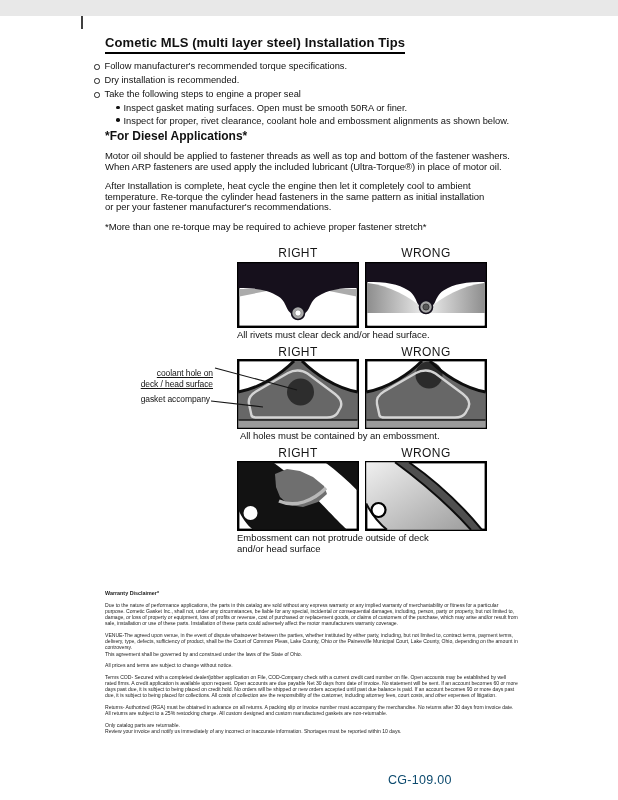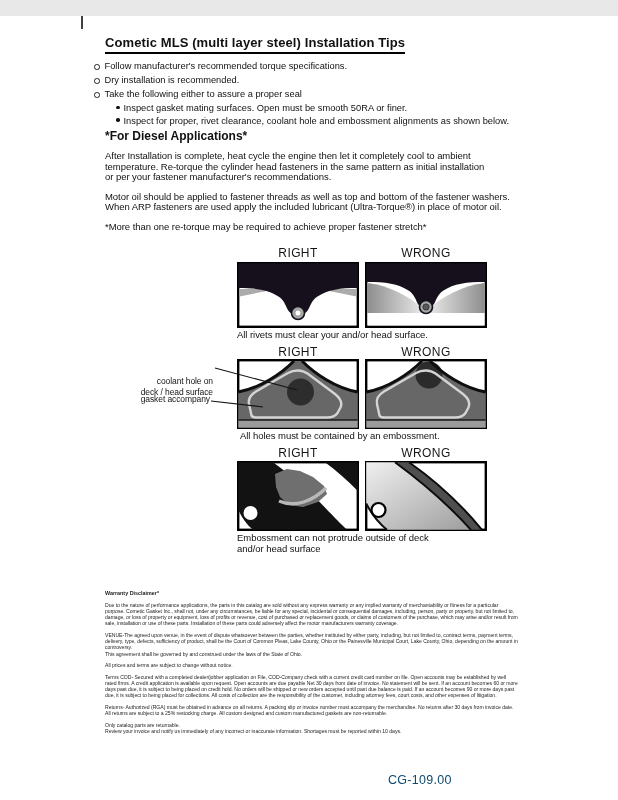--- a/index.html
+++ b/index.html
@@ -46,39 +46,39 @@
     <div class="b-row">
       <span class="b-marker"></span>
       <span>Follow manufacturer's recommended torque specifications.</span>
     </div>
     <div class="b-row">
       <span class="b-marker"></span>
       <span>Dry installation is recommended.</span>
     </div>
     <div class="b-row">
       <span class="b-marker"></span>
-      <span>Take the following either to assure a proper seal</span>
+      <span>Take the following steps to engine a proper seal</span>
     </div>
     <div class="sb-row">
       <span class="sb-marker"></span>
       <span>Inspect gasket mating surfaces.  Open must be smooth 50RA or finer.</span>
     </div>
     <div class="sb-row">
       <span class="sb-marker"></span>
       <span>Inspect for proper, rivet clearance, coolant hole and embossment alignments as shown below.</span>
     </div>
   </div>
 
   <div class="abs diesel">
     <h2>*For Diesel Applications*</h2>
+    <p>Motor oil should be applied to fastener threads as well as top and bottom of the fastener washers.
+When ARP fasteners are used apply the included lubricant (Ultra-Torque®) in place of motor oil.</p>
     <p>After Installation is complete, heat cycle the engine then let it completely cool to ambient
 temperature. Re-torque the cylinder head fasteners in the same pattern as initial installation
 or per your fastener manufacturer's recommendations.</p>
-    <p>Motor oil should be applied to fastener threads as well as top and bottom of the fastener washers.
-When ARP fasteners are used apply the included lubricant (Ultra-Torque®) in place of motor oil.</p>
     <p>*More than one re-torque may be required to achieve proper fastener stretch*</p>
   </div>
 
   <div class="abs dg-label" style="left:237px;top:230px;">RIGHT</div>
   <div class="abs dg-label" style="left:365px;top:230px;">WRONG</div>
 
   <div class="abs dg-box" style="left:237px;top:246px;">
     <svg width="122" height="66" viewBox="0 0 122 66">
       <rect x="1.2" y="1.2" width="119.6" height="63.6" fill="#ffffff" stroke="#000" stroke-width="2.4"></rect>
       <path d="M2.5,27 L40,27 L2.5,34.5 Z" fill="#ababab"></path>
@@ -102,26 +102,26 @@
       </defs>
       <rect x="1.2" y="1.2" width="119.6" height="63.6" fill="#ffffff" stroke="#000" stroke-width="2.4"></rect>
       <path d="M2.5,21 C24,23.5 44,34 60,48 L60,51 L2.5,51 Z" fill="url(#gwl)"></path>
       <path d="M119.5,21 C98,23.5 78,34 62,48 L62,51 L119.5,51 Z" fill="url(#gwr)"></path>
       <path d="M1.2,1.2 H120.8 V20 C101,20 89,21.5 78.5,28.5 C68,35.5 72.5,46 61,46 C49.5,46 54,35.5 43.5,28.5 C33,21.5 21,20 1.2,20 Z" fill="#16101c"></path>
       <rect x="2.5" y="51" width="117" height="12.3" fill="#ffffff"></rect>
       <circle cx="61" cy="45" r="6.5" fill="#a6a6a6" stroke="#14101c" stroke-width="1.6"></circle>
       <circle cx="61" cy="45" r="3.1" fill="#585858" stroke="#2c2c2c" stroke-width="0.8"></circle>
     </svg>
   </div>
-  <div class="abs caption" style="left:237px;top:314px;width:300px;">All rivets must clear your and/or head surface.</div>
+  <div class="abs caption" style="left:237px;top:314px;width:300px;">All rivets must clear deck and/or head surface.</div>
 
   <div class="abs dg-label" style="left:237px;top:329px;">RIGHT</div>
   <div class="abs dg-label" style="left:365px;top:329px;">WRONG</div>
 
-  <div class="abs ann" style="left:113px;top:360px;width:100px;">
+  <div class="abs ann" style="left:113px;top:352px;width:100px;text-decoration:underline;">
     <div>coolant hole on</div>
     <div>deck / head surface</div>
   </div>
   <div class="abs ann" style="left:108px;top:378px;width:102px;">gasket accompany</div>
 
   <div class="abs dg-box" style="left:237px;top:343px;">
     <svg width="122" height="70" viewBox="0 0 122 70">
       <rect x="1.2" y="1.2" width="119.6" height="67.6" fill="#ffffff" stroke="#000" stroke-width="2.4"></rect>
       <path d="M1.2,68.8 L1.2,33 C24,29 45,14 57,2 L65,2 C77,14 98,29 120.8,33 L120.8,68.8 Z" fill="#676767"></path>
       <circle cx="63.5" cy="33" r="13.5" fill="#2d2d2d"></circle>

